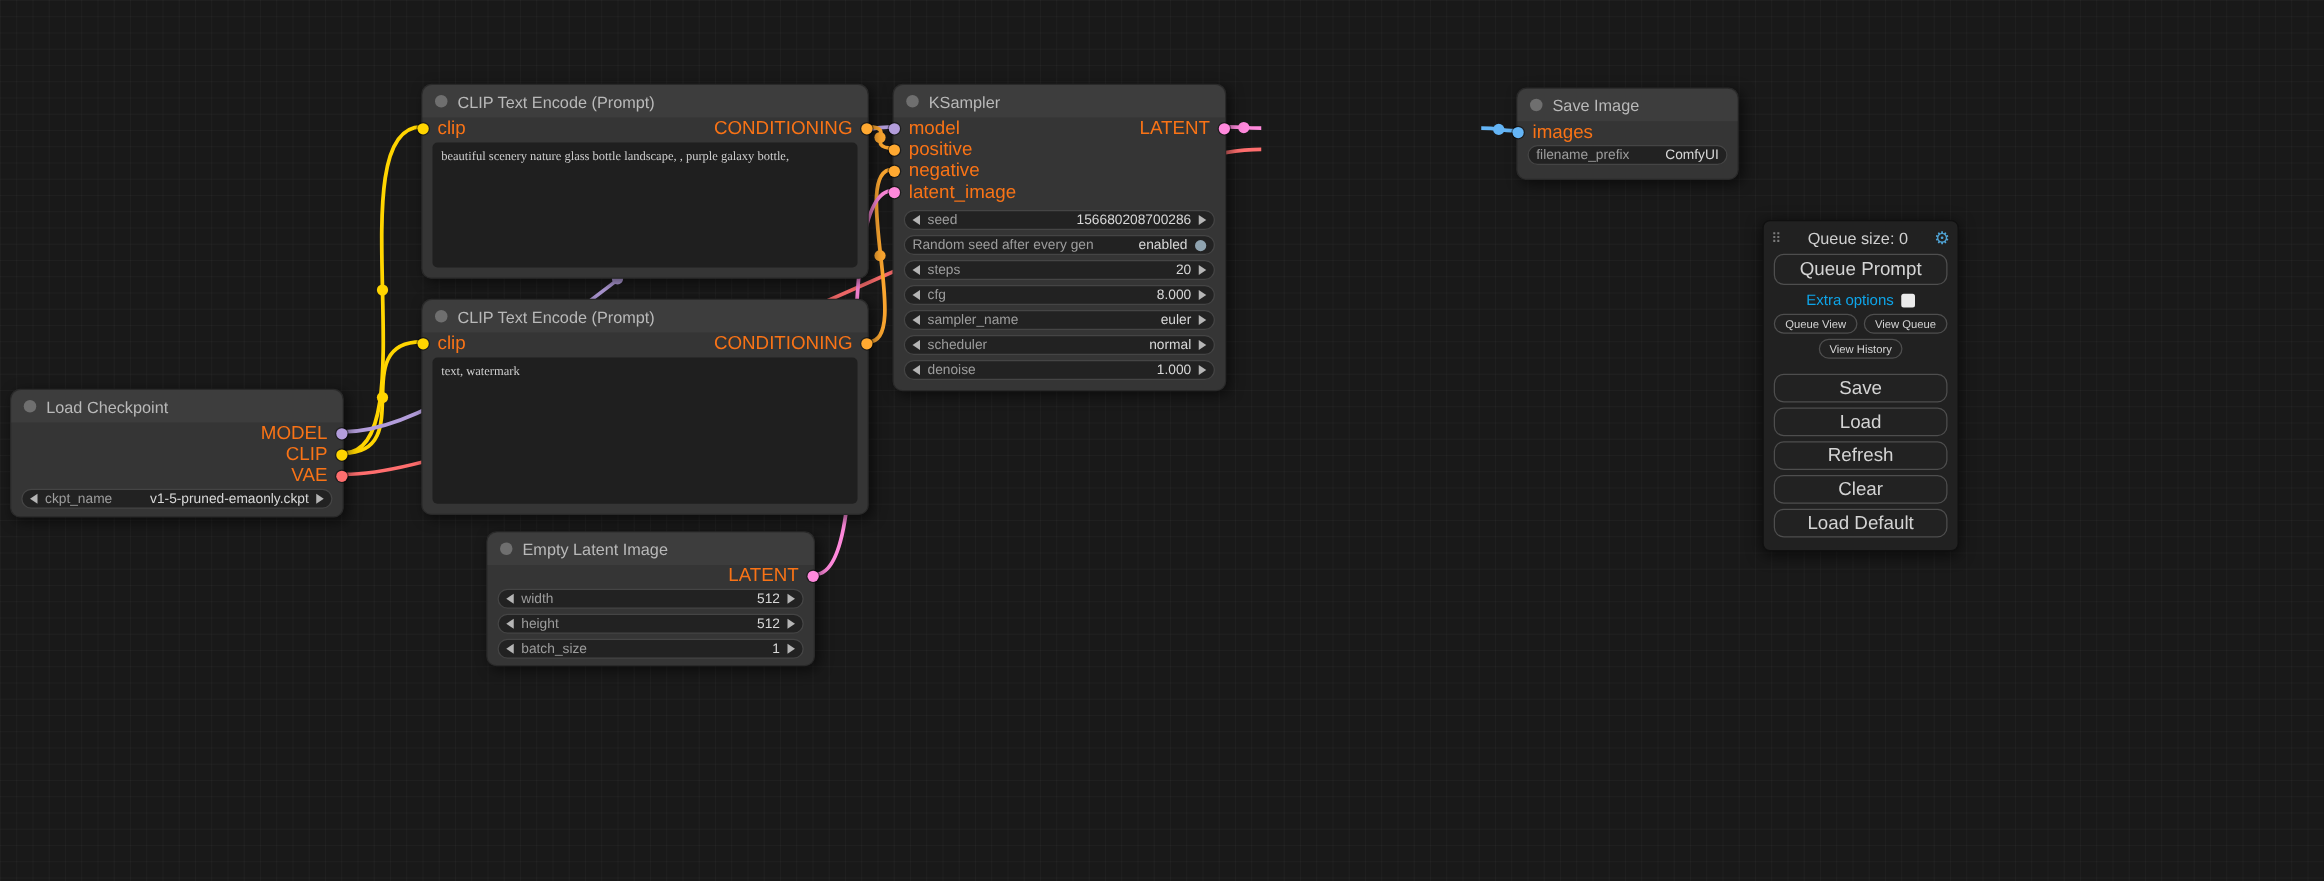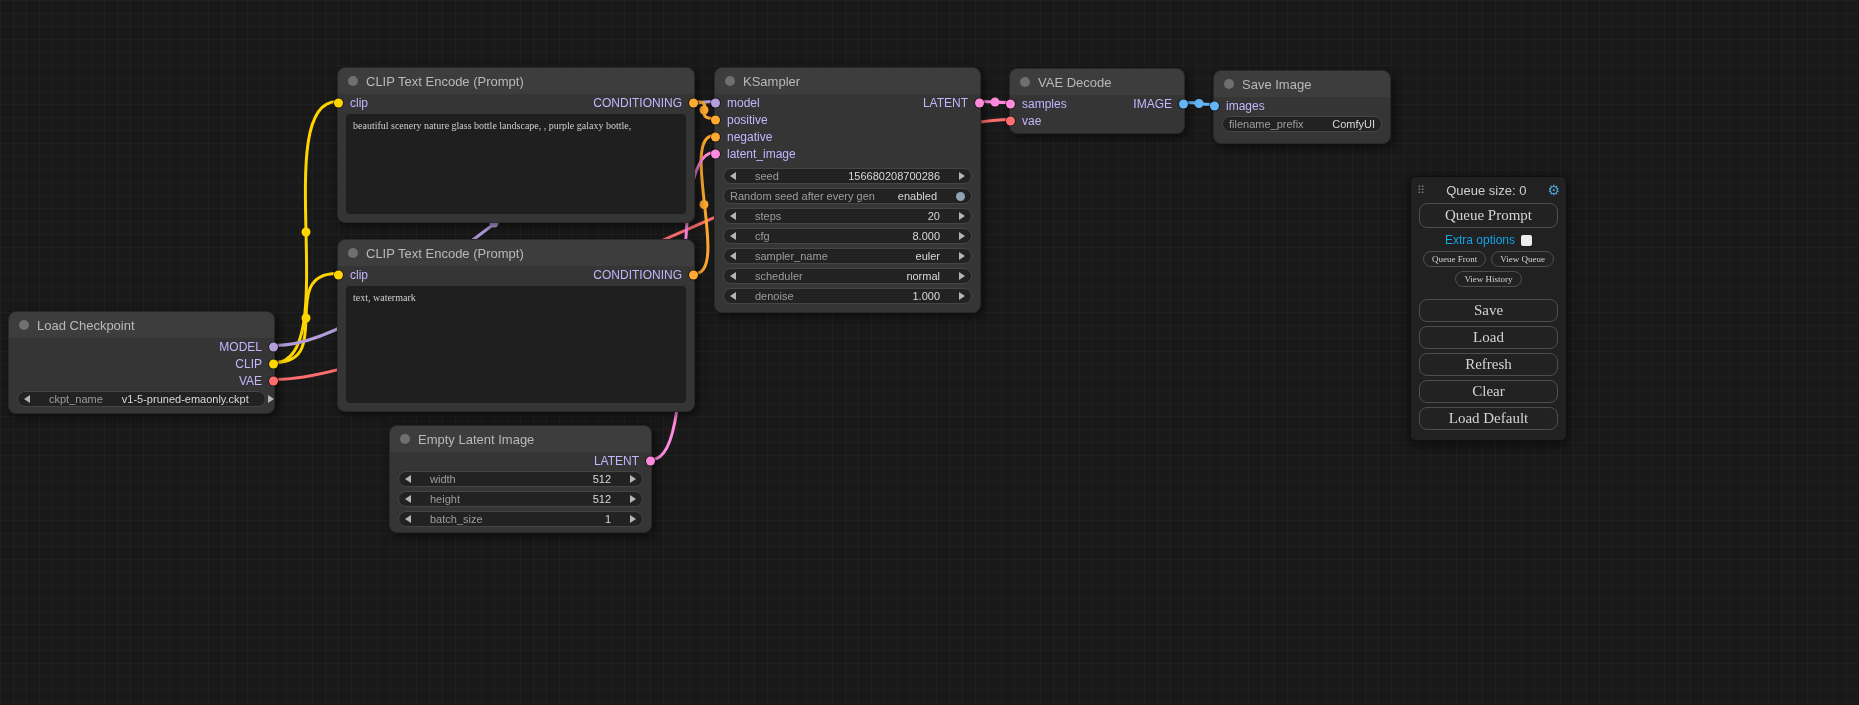--- a/index.html
+++ b/index.html
@@ -9,47 +9,47 @@
       linear-gradient(rgba(255,255,255,0.028) 1px, transparent 1px),
       linear-gradient(90deg, rgba(255,255,255,0.028) 1px, transparent 1px);
     background-size:13px 13px;}
   #links{position:absolute;left:0;top:0;pointer-events:none}
   .node{position:absolute;display:flex;flex-direction:column;background:#353535;border:1px solid #292929;
     border-radius:8px;box-shadow:3px 3px 10px rgba(0,0,0,0.55);color:#c8c8c8}
   .nhead{flex:0 0 26px;display:flex;align-items:center;gap:8px;padding:0 10px;background:#3d3d3d;
     border-radius:8px 8px 0 0;font-size:13px;color:#b9b9b9;white-space:nowrap}
   .ndot{width:10px;height:10px;border-radius:50%;background:#6f6f6f;flex:0 0 auto}
   .iorow{position:relative;flex:0 0 17px;display:flex;align-items:center;justify-content:space-between;
-    padding:0 12px;font-size:12px;color:#c4b5fd}
+    padding:0 12px;font-size:15px;color:#f97316}
   .lbl{white-space:nowrap}
   .lbl-r{margin-left:auto;white-space:nowrap}
   .pin{position:absolute;top:50%;width:9px;height:9px;border-radius:50%;transform:translateY(-50%);
     box-shadow:0 0 0 1px rgba(0,0,0,0.45)}
   .pin-l{left:-4px}
   .pin-r{right:-4px}
-  .widget{flex:0 0 16px;display:flex;align-items:center;gap:19px;margin:2px 8px;padding:0 6px;
+  .widget{flex:0 0 16px;display:flex;align-items:center;gap:6px;margin:2px 8px;padding:0 6px;
     background:#222;border:1px solid #454545;border-radius:8px;font-size:11px;min-height:16px}
   .wname{color:#9d9d9d;white-space:nowrap}
   .wval{margin-left:auto;color:#d8d8d8;white-space:nowrap}
   .arr{width:0;height:0;border-top:4px solid transparent;border-bottom:4px solid transparent;flex:0 0 auto}
   .arr-l{border-right:6px solid #b5b5b5}
   .arr-r{border-left:6px solid #b5b5b5}
   .toggle-dot{width:9px;height:9px;border-radius:50%;flex:0 0 auto}
   .prompt{flex:1;margin:3px 8px 8px;background:#1f1f1f;border-radius:4px;padding:5px 7px;
     font-family:Liberation Serif, serif;font-size:10px;line-height:1.45;color:#cfcfcf;overflow:hidden}
   .spacer4{flex:0 0 4px}
   
   #menu{position:absolute;left:1410px;top:176px;width:157px;background:#212121;border:1px solid #101010;
     border-radius:6px;box-shadow:0 3px 12px rgba(0,0,0,0.65);padding:4px 0 8px;display:flex;flex-direction:column}
   .mhead{display:flex;align-items:center;padding:1px 6px 2px;color:#cfcfcf;font-size:13px}
   .drag{color:#7a7a7a;font-size:11px;cursor:grab}
   .qsize{flex:1;text-align:center}
   .gear{font-size:14px;cursor:pointer}
   .btn{background:#222;border:1px solid #4e4e4e;color:#d4d4d4;border-radius:8px;cursor:pointer;
-    font-family:Liberation Serif, serif;display:block}
+    font-family:Liberation Sans, sans-serif;display:block}
   .btn-big{height:23px;margin:2px 8px;font-size:15px}
   .queue-btn{height:25px;margin:3px 8px 2px;font-size:15px}
   .extra-row{display:flex;align-items:center;justify-content:center;gap:6px;font-size:12px;color:#0ea5e9;margin:3px 0 2px}
   .chk{width:11px;height:11px;background:#ececec;border-radius:2px;cursor:pointer}
   .small-row{display:flex;justify-content:center;gap:5px;margin:2px 0}
   .btn-sm{font-size:9px;padding:2px 8px;border-radius:9px}
   .gap8{height:8px}
 </style>
 </head>
 <body>
@@ -228,36 +228,20 @@
       <span class="arr arr-r"></span>
     </div>
     <div class="widget">
       <span class="arr arr-l"></span>
       <span class="wname">denoise</span>
       <span class="wval">1.000</span>
       <span class="arr arr-r"></span>
     </div>
   </div>
 
-  <div class="node" style="left:1009px;top:68px;width:176px;height:66px">
-    <div class="nhead">
-      <span class="ndot"></span>
-      <span>VAE Decode</span>
-    </div>
-    <div class="iorow">
-      <span class="pin pin-l" style="background: rgb(255, 137, 220);"></span>
-      <span class="lbl">samples</span>
-      <span class="lbl-r">IMAGE</span>
-      <span class="pin pin-r" style="background: rgb(100, 181, 246);"></span>
-    </div>
-    <div class="iorow">
-      <span class="pin pin-l" style="background: rgb(255, 110, 110);"></span>
-      <span class="lbl">vae</span>
-    </div>
-  </div>
 
   <div class="node" style="left:1213px;top:70px;width:178px;height:74px">
     <div class="nhead">
       <span class="ndot"></span>
       <span>Save Image</span>
     </div>
     <div class="iorow">
       <span class="pin pin-l" style="background: rgb(100, 181, 246);"></span>
       <span class="lbl">images</span>
     </div>
@@ -272,21 +256,21 @@
       <span class="drag">⠿</span>
       <span class="qsize">Queue size: 0</span>
       <span class="gear" style="color: rgb(79, 163, 212);">⚙</span>
     </div>
     <button class="btn queue-btn">Queue Prompt</button>
     <div class="extra-row">
       <span>Extra options</span>
       <span class="chk"></span>
     </div>
     <div class="small-row">
-      <button class="btn btn-sm">Queue Front</button>
+      <button class="btn btn-sm">Queue View</button>
       <button class="btn btn-sm">View Queue</button>
     </div>
     <div class="small-row">
       <button class="btn btn-sm">View History</button>
     </div>
     <div class="gap8"></div>
     <button class="btn btn-big">Save</button>
     <button class="btn btn-big">Load</button>
     <button class="btn btn-big">Refresh</button>
     <button class="btn btn-big">Clear</button>

